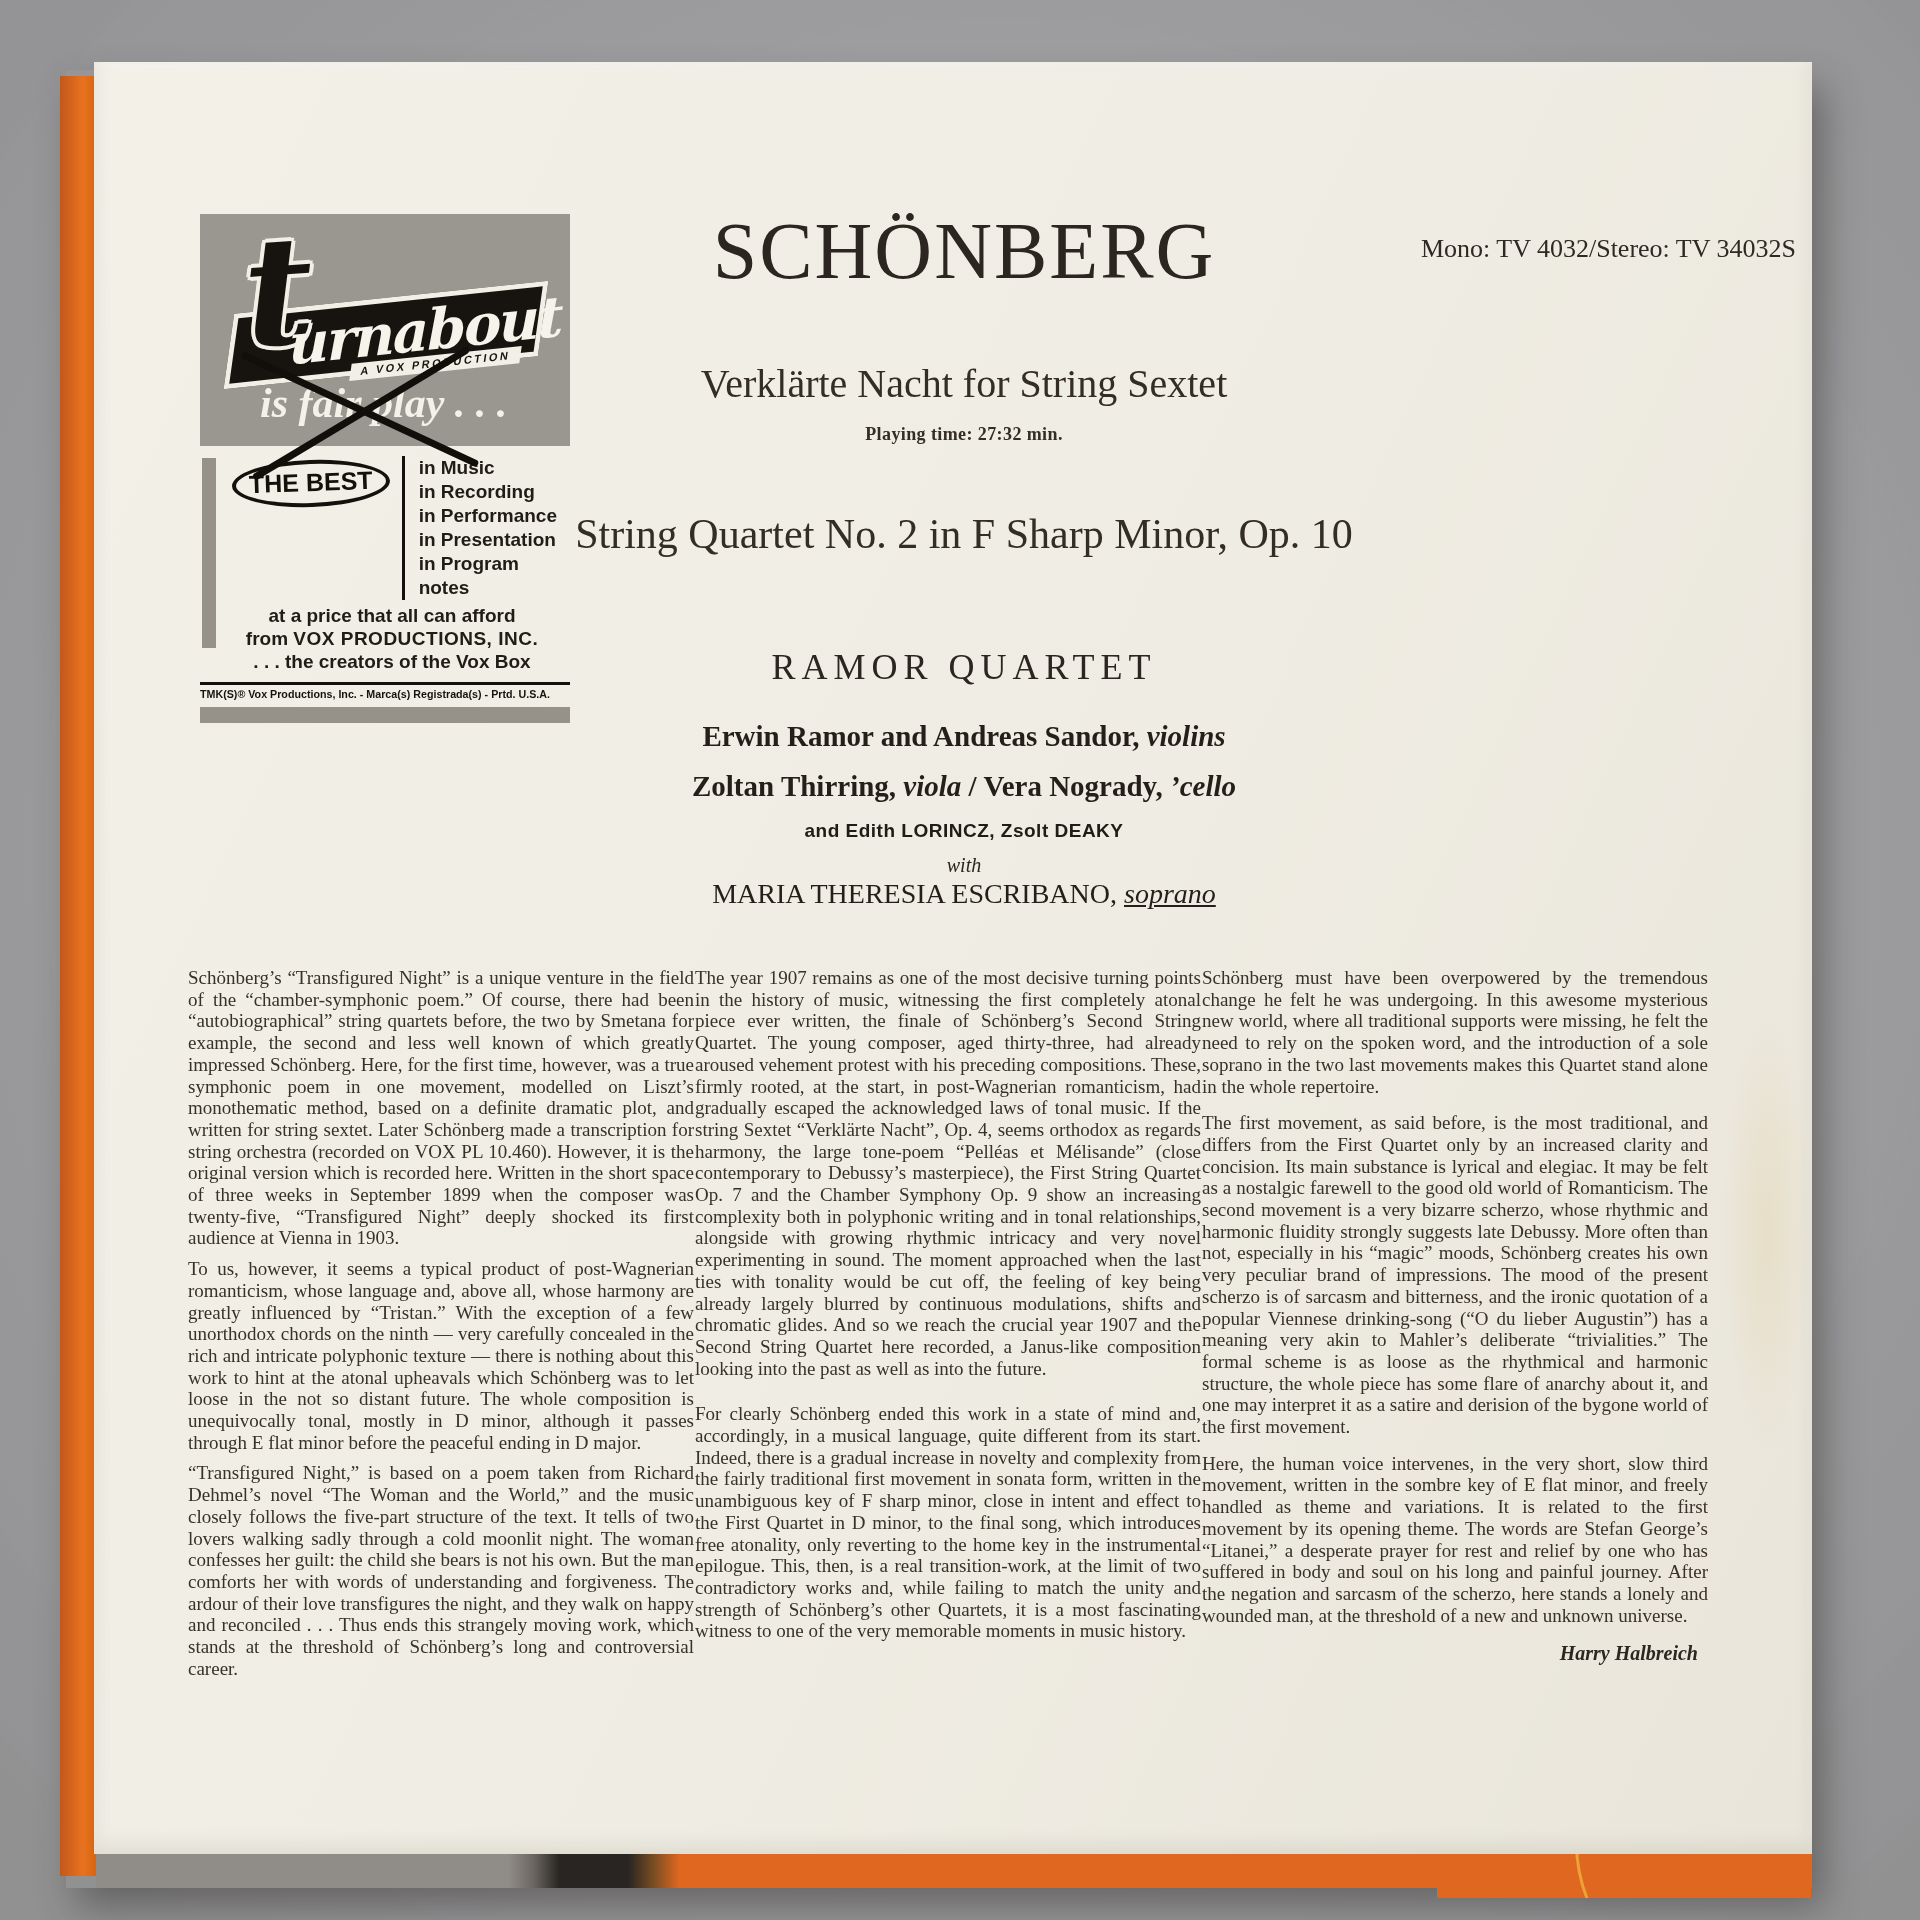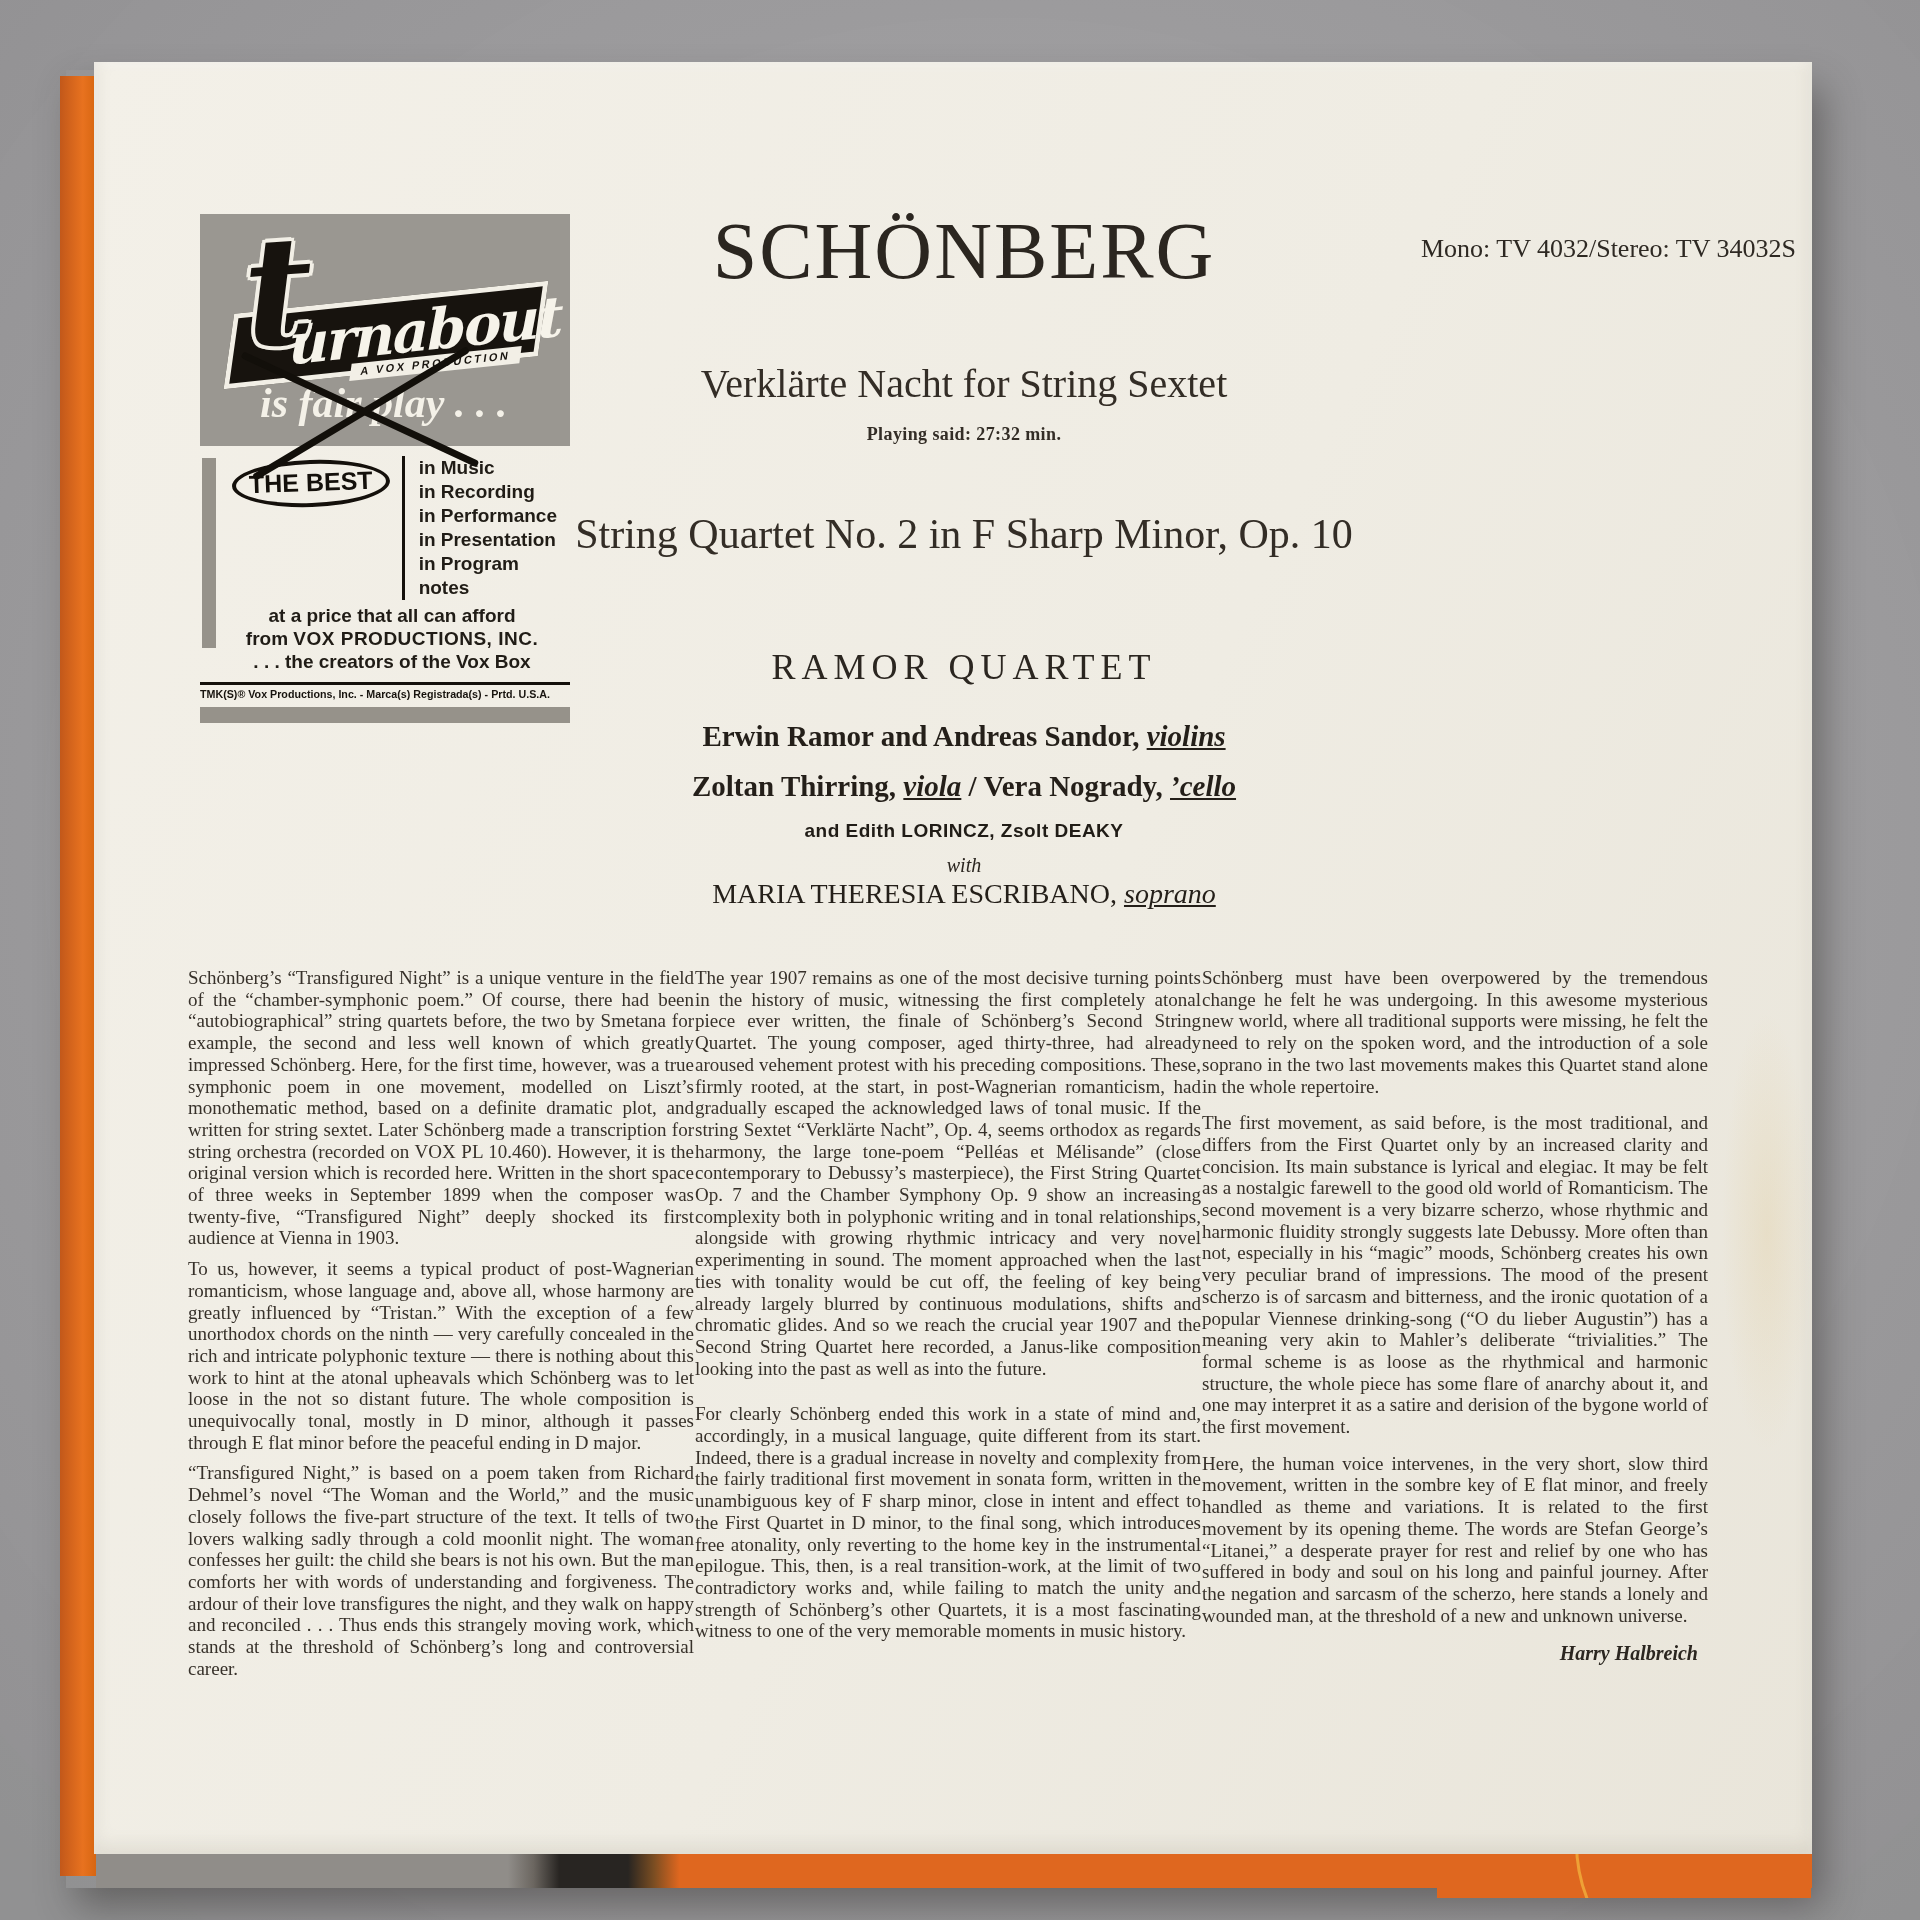--- a/index.html
+++ b/index.html
@@ -70,21 +70,21 @@
   .t1{top:362px;}
   .work2-title{top:448px;font-size:42px;color:#332d26;}
   .t2{top:512px;}
   .ensemble{top:584px;font-size:36px;letter-spacing:6px;}
   .perf-serif{font-weight:bold;font-size:29px;color:#241f19;}
   .violins{top:658px;}
   .violacello{top:708px;}
   .additional{top:758px;font:bold 19px "Liberation Sans",sans-serif;letter-spacing:.5px;color:#201c16;}
   .with-label{top:792px;font-style:italic;font-size:20px;}
   .soprano{top:816px;font-size:28px;color:#241f19;}
-  .role{font-style:italic;text-decoration:underline;}
+  .role{font-style:italic;}
   .role-lower{font-style:italic;text-transform:lowercase;letter-spacing:0;text-decoration:underline;}
 
   
   .notes{position:absolute;left:94px;top:905px;display:flex;gap:1px;}
   .note-col{width:506px;font-size:19px;line-height:21.7px;text-align:justify;color:#37312a;}
   .note-col p{margin:0 0 9px 0;}
   .col2-p2{margin-top:24px !important;}
   .col3 p{margin-bottom:15px;}
   .signature{margin-top:16px;text-align:right;font:italic bold 20px "Liberation Serif",serif;
     padding-right:10px;color:#2b2620;}
@@ -133,21 +133,21 @@
       </div>
       <div class="tm-rule"></div>
       <div class="tm-line">TMK(S)® Vox Productions, Inc. - Marca(s) Registrada(s) - Prtd. U.S.A.</div>
       <div class="ad-gray-bar"></div>
     </div>
   </div>
 
   <div class="hline composer">SCHÖNBERG</div>
   <div class="catalog">Mono: TV 4032/Stereo: TV 34032S</div>
   <div class="hline work1-title">Verklärte Nacht for String Sextet</div>
-  <div class="hline work-time t1">Playing said: 27:32 min.</div>
+  <div class="hline work-time t1">Playing time: 27:32 min.</div>
   <div class="hline work2-title">String Quartet No. 2 in F Sharp Minor, Op. 10</div>
 
   <div class="hline ensemble">RAMOR QUARTET</div>
   <div class="hline perf-serif violins">
     <span>Erwin Ramor and Andreas Sandor, </span><span class="role">violins</span>
   </div>
   <div class="hline perf-serif violacello">
     <span>Zoltan Thirring, </span><span class="role">viola</span><span> / </span><span>Vera Nogrady, </span><span class="role">’cello</span>
   </div>
   <div class="hline additional">and Edith LORINCZ, Zsolt DEAKY</div>

